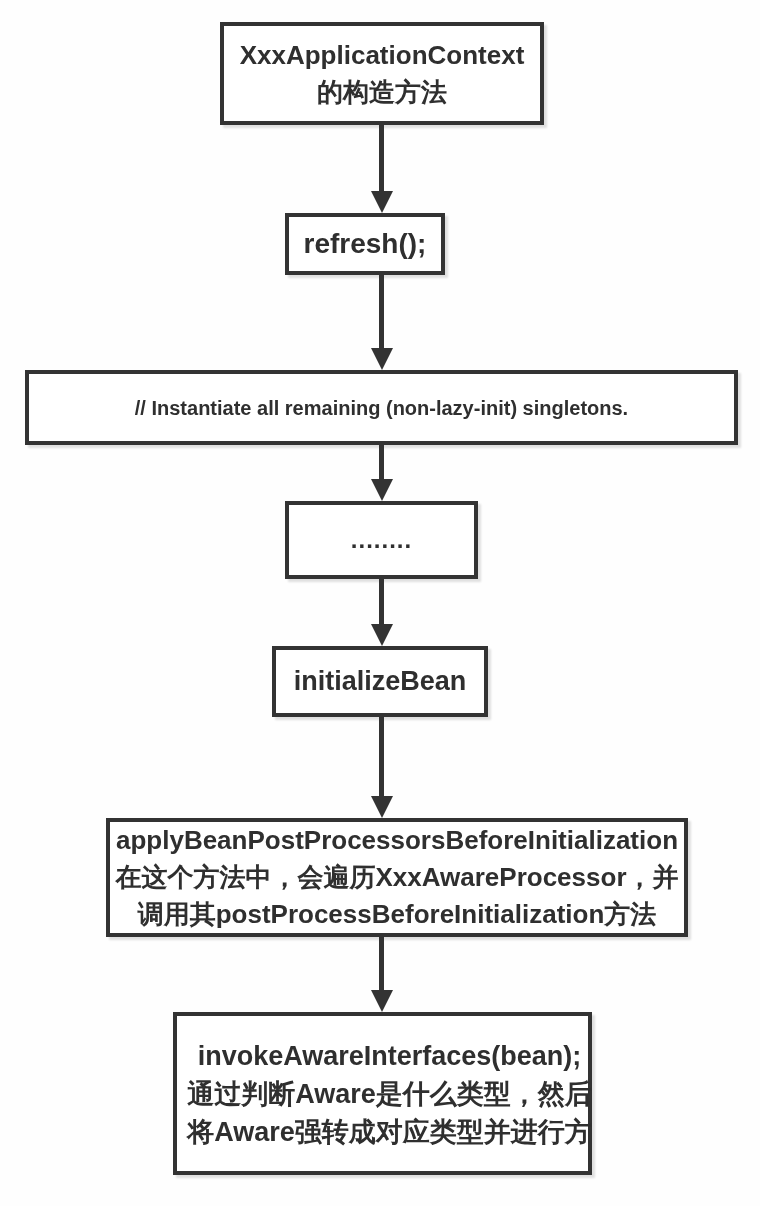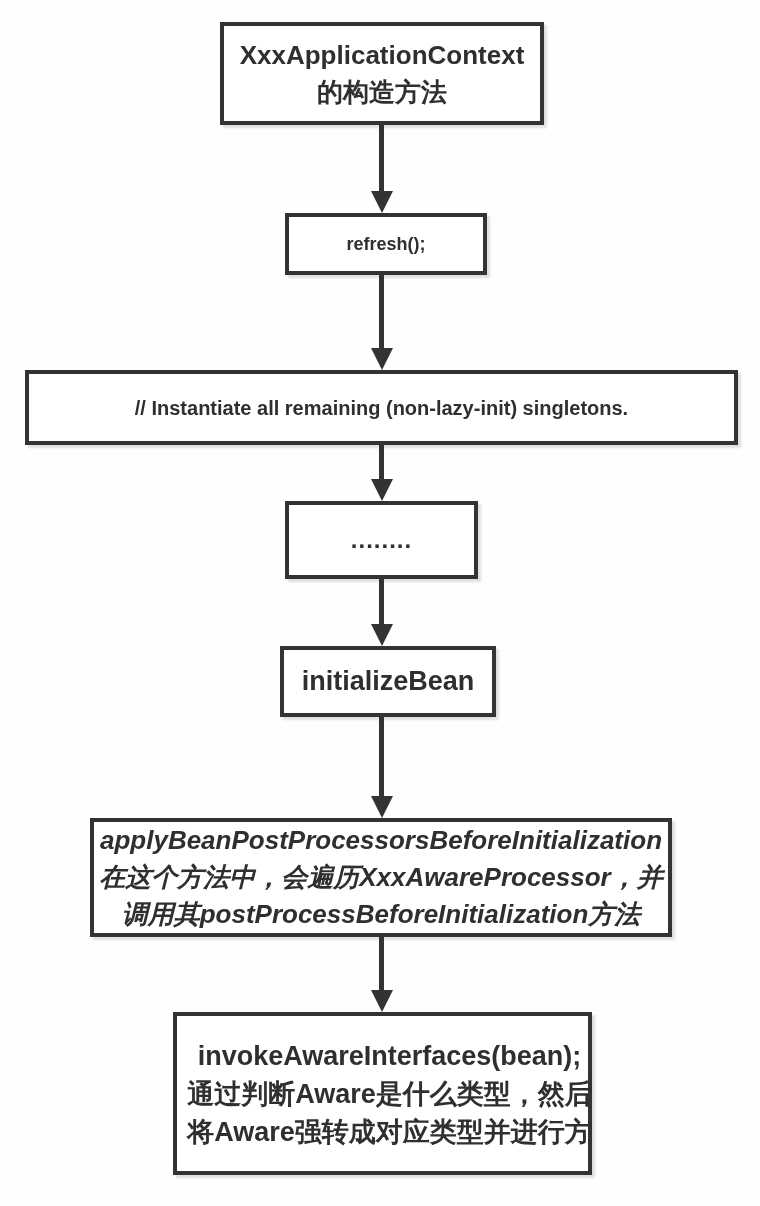--- a/index.html
+++ b/index.html
@@ -24,25 +24,25 @@
     justify-content: center;
     text-align: center;
     color: #2f2f2f;
     font-weight: 600;
     box-shadow: 3px 3px 2px rgba(0,0,0,0.12);
   }
   .line { white-space: nowrap; text-align: center; }
 
   
   .n1 { left: 220px; top: 22px;  width: 324px; height: 103px; font-size: 26px; line-height: 37px; }
-  .n2 { left: 285px; top: 213px; width: 202px; height: 62px;  font-size: 18px; }
+  .n2 { left: 285px; top: 213px; width: 160px; height: 62px;  font-size: 28px; }
   .n3 { left: 25px;  top: 370px; width: 713px; height: 75px;  font-size: 20px; line-height: 32px; }
   .n4 { left: 285px; top: 501px; width: 193px; height: 78px;  font-size: 24px; font-weight: 700; letter-spacing: 1px; }
-  .n5 { left: 272px; top: 646px; width: 216px; height: 71px;  font-size: 27px; margin-left: 8px; }
-  .n6 { left: 90px;  top: 818px; width: 582px; height: 119px; font-size: 26px; line-height: 37px; font-style: italic; }
+  .n5 { left: 272px; top: 646px; width: 216px; height: 71px;  font-size: 27px; }
+  .n6 { left: 106px;  top: 818px; width: 582px; height: 119px; font-size: 26px; line-height: 37px; }
   .n7 { left: 173px; top: 1012px; width: 419px; height: 163px; font-size: 27px; line-height: 38px; padding-left: 14px; }
 
   
   .arrow { position: absolute; width: 22px; }
   .arrow .shaft {
     position: absolute; left: 8px; top: 0; bottom: 18px;
     width: 5px; background: #333333;
   }
   .arrow .head {
     position: absolute; left: 0; bottom: 0;

